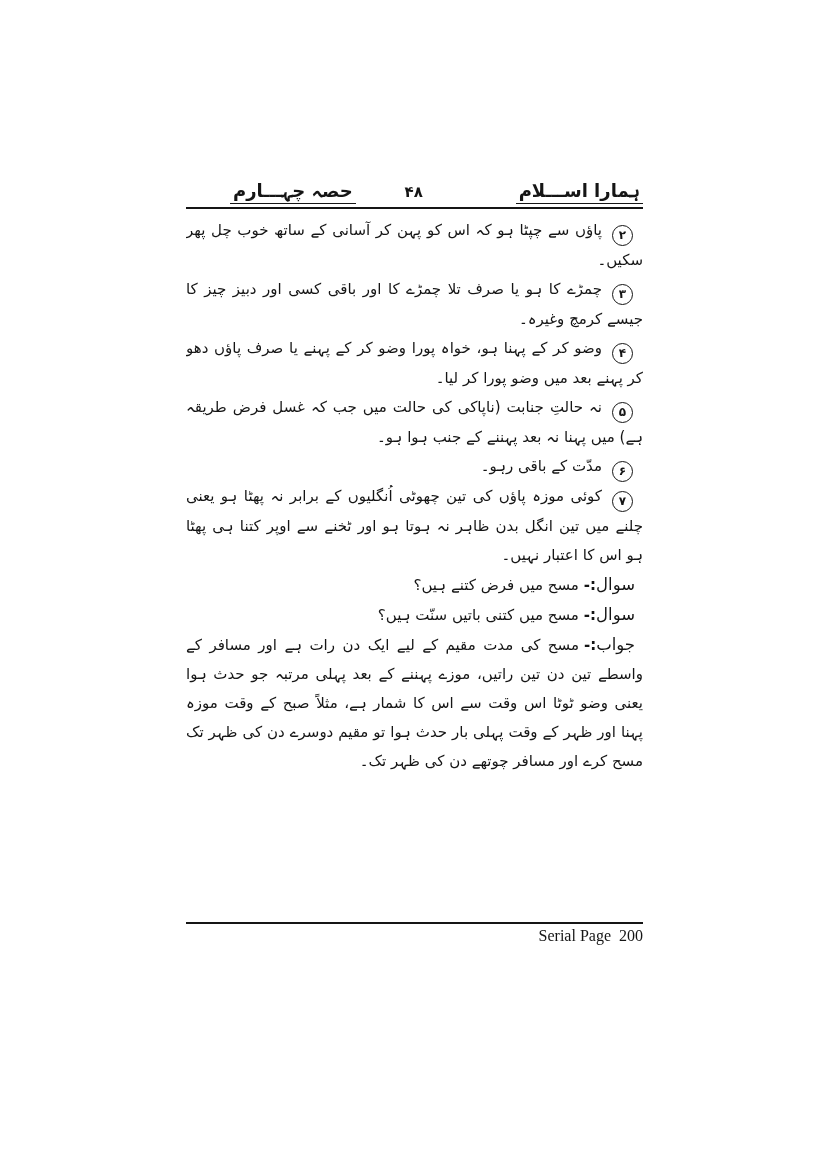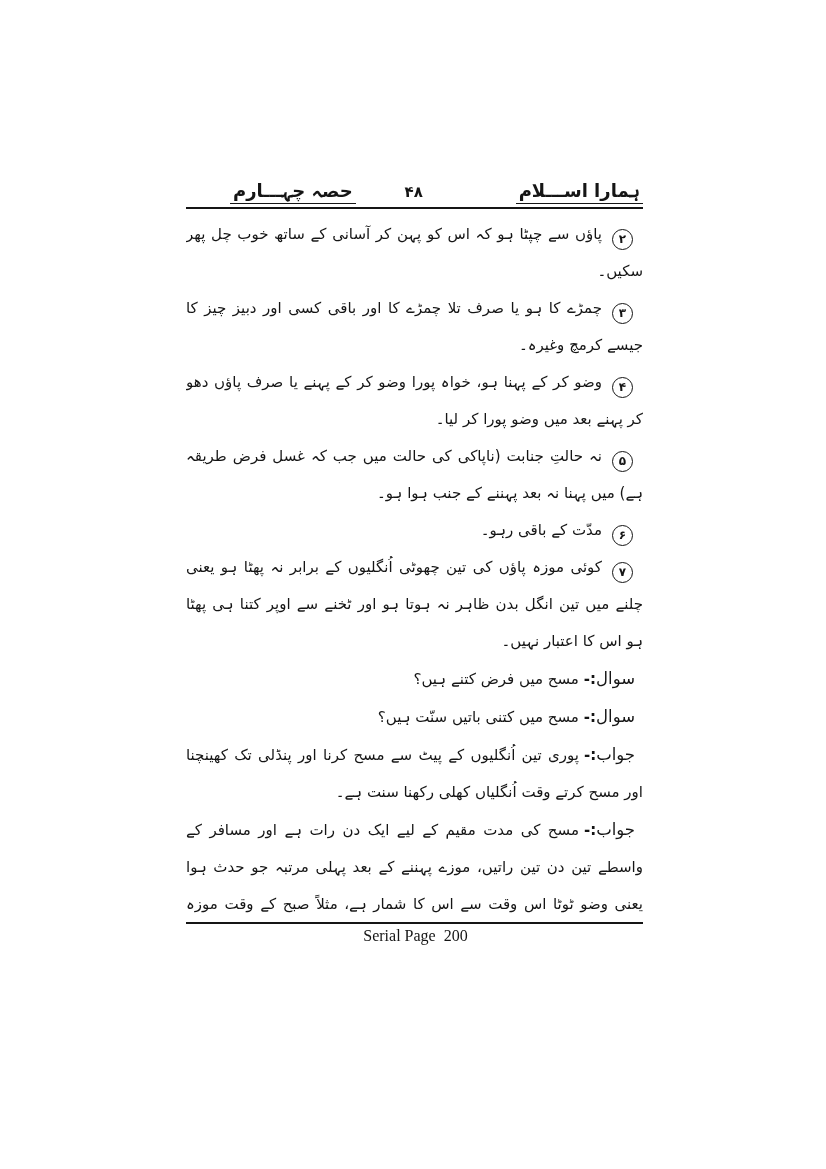--- a/index.html
+++ b/index.html
@@ -46,21 +46,21 @@
   
   .body-wrap {
     margin-top:7px;
     height:700px;
     overflow:hidden;
   }
   .body-text {
     direction:rtl;
     text-align:justify;
     font-size:15px;
-    line-height:37px;
+    line-height:29px;
   }
   .para { text-indent:8px; }
   .para.numbered { text-indent:10px; }
   .num-circle {
     display:inline-flex;
     align-items:center;
     justify-content:center;
     width:21px; height:21px;
     border:1.6px solid #151515;
     border-radius:50%;
@@ -80,21 +80,21 @@
   }
   
   .footer {
     position:absolute;
     left:186px; top:922px;
     width:457px;
   }
   .footer-rule { border-top:2.5px solid #151515; }
   .serial {
     direction:ltr;
-    text-align:center;
+    text-align:right;
     font-family:"Liberation Serif", serif;
     font-size:16px;
     margin-top:3px;
     padding-left:2px;
     white-space:pre-wrap;
   }
 </style>
 </head>
 <body>
 
@@ -121,21 +121,20 @@
 
         <div class="para numbered"><span class="num-circle">۶</span><span>مدّت کے باقی رہو۔</span></div>
 
         <div class="para numbered"><span class="num-circle">۷</span><span>کوئی موزہ پاؤں کی تین چھوٹی اُنگلیوں کے برابر نہ پھٹا ہو یعنی چلنے میں تین انگل بدن ظاہر نہ ہوتا ہو اور ٹخنے سے اوپر کتنا ہی پھٹا ہو اس کا اعتبار نہیں۔</span></div>
 
         <div class="para qa"><span class="qa-label">سوال</span><span class="qa-sep">:-</span><span>مسح میں فرض کتنے ہیں؟</span></div>
 
 
         <div class="para qa"><span class="qa-label">سوال</span><span class="qa-sep">:-</span><span>مسح میں کتنی باتیں سنّت ہیں؟</span></div>
 
-        <div class="para qa"><span class="qa-label">جواب</span><span class="qa-sep">:-</span><span>پوری تین اُنگلیوں کے پیٹ سے مسح کرنا اور پنڈلی تک کھینچنا اور مسح کرتے وقت اُنگلیاں کھلی رکھنا سنت ہے۔</span></div>
 
 
         <div class="para qa"><span class="qa-label">جواب</span><span class="qa-sep">:-</span><span>مسح کی مدت مقیم کے لیے ایک دن رات ہے اور مسافر کے واسطے تین دن تین راتیں، موزے پہننے کے بعد پہلی مرتبہ جو حدث ہوا یعنی وضو ٹوٹا اس وقت سے اس کا شمار ہے، مثلاً صبح کے وقت موزہ پہنا اور ظہر کے وقت پہلی بار حدث ہوا تو مقیم دوسرے دن کی ظہر تک مسح کرے اور مسافر چوتھے دن کی ظہر تک۔</span></div>
 
 
       </div>
     </div>
   </div>
 
   <div class="footer">

